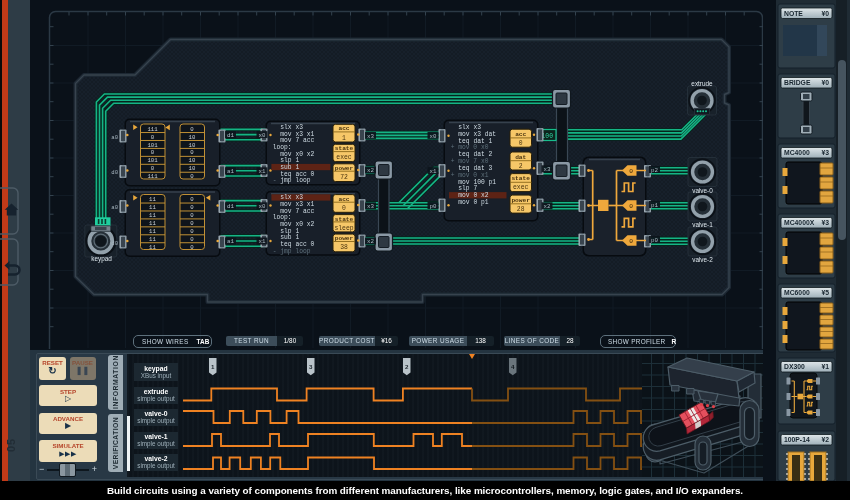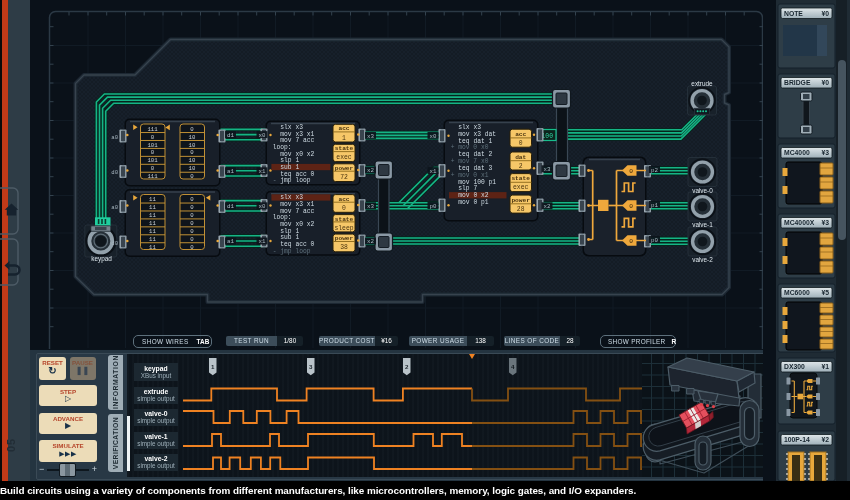--- a/index.html
+++ b/index.html
@@ -841,16 +841,16 @@
       <path d="M11.5,203.5 l6.8,6.2 h-2.1 v5.8 h-9.4 v-5.8 h-2.1 Z" fill="#16222e"></path>
       <g fill="none" stroke="#16222e" stroke-width="2.6">
         <path d="M8,265.5 h7 a4.5,4.5 0 0 1 0,9 h-7"></path>
       </g>
       <path d="M9.5,261 l-5,4.5 5,4.5 Z" fill="#16222e"></path>
       <text x="15" y="452" transform="rotate(-90 15,452)" font-size="11" font-weight="bold" fill="#222d36" font-family="Liberation Sans,sans-serif" letter-spacing="1">05</text>
     </svg>
   </div>
 
   <div class="abs" style="left:0;top:481px;width:850px;height:19px;background:#000;">
-    <div style="color:#fff;font-size:9.9px;font-weight:bold;padding-top:4px;letter-spacing:-0.05px;">Build circuits using a variety of components from different manufacturers, like microcontrollers, memory, logic gates, and I/O expanders.</div>
+    <div style="text-align:center;color:#fff;font-size:9.9px;font-weight:bold;padding-top:4px;letter-spacing:-0.05px;">Build circuits using a variety of components from different manufacturers, like microcontrollers, memory, logic gates, and I/O expanders.</div>
   </div>
 
 </div>
 
 </body></html>

